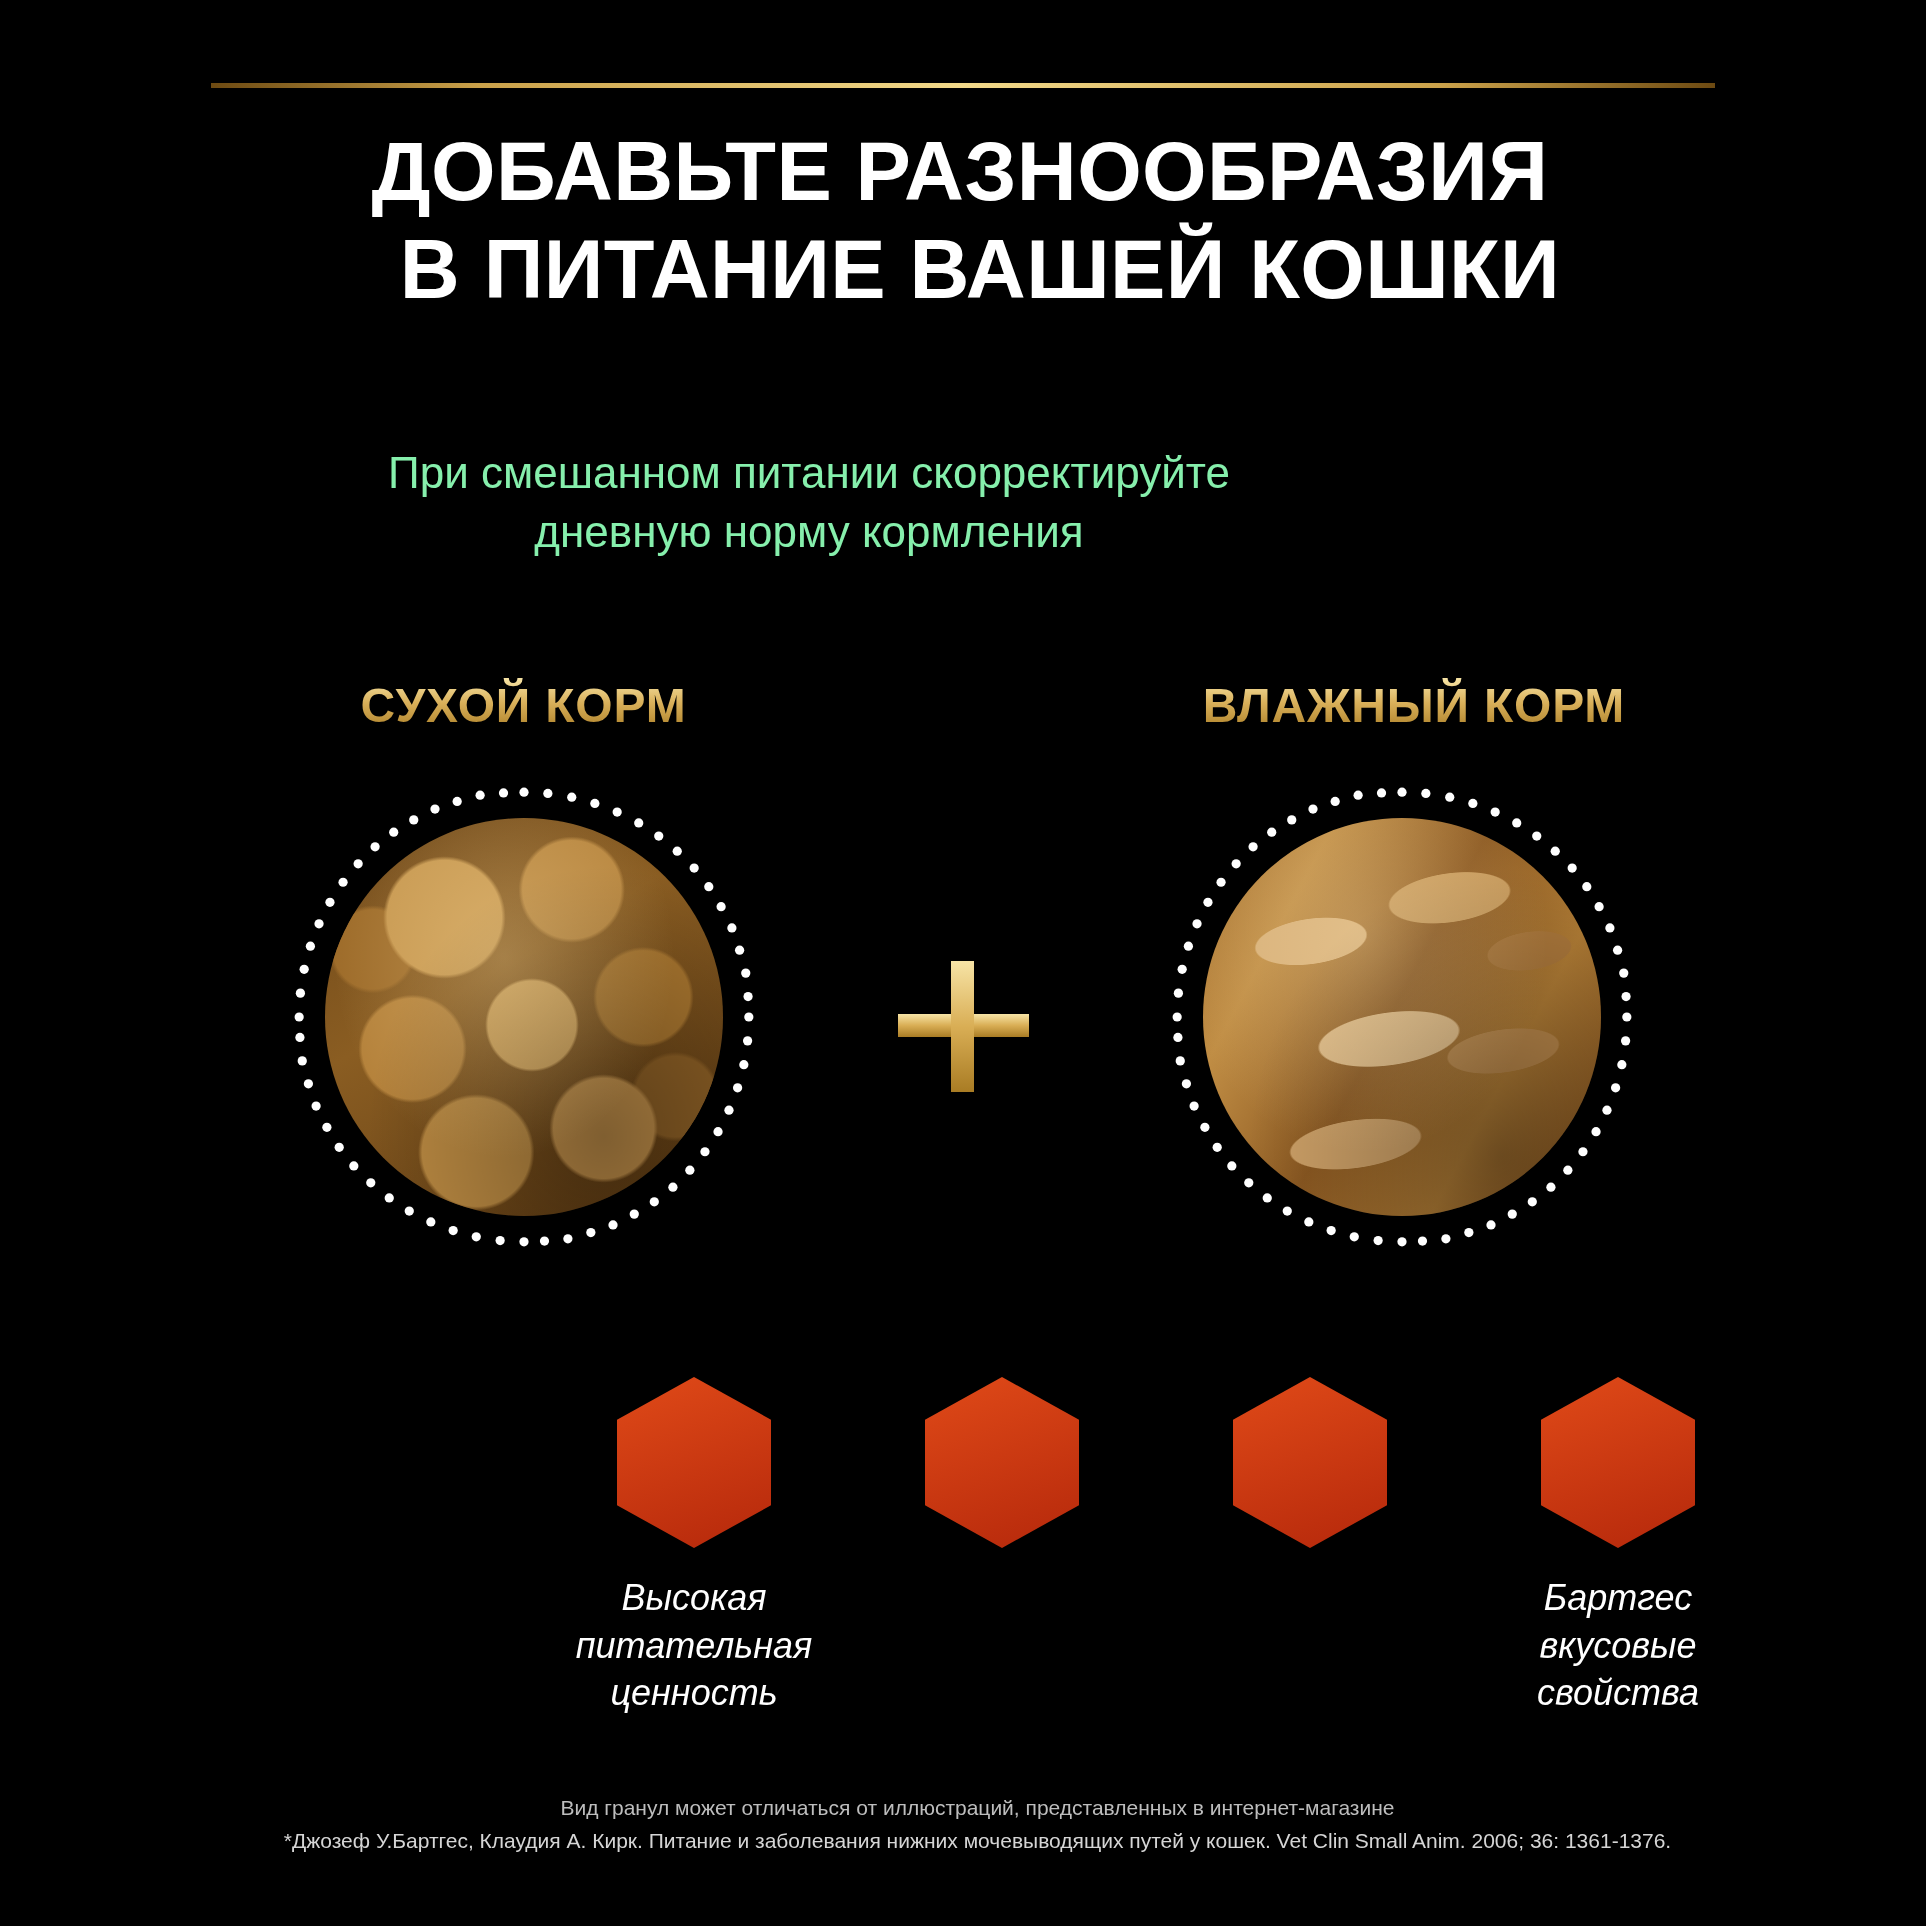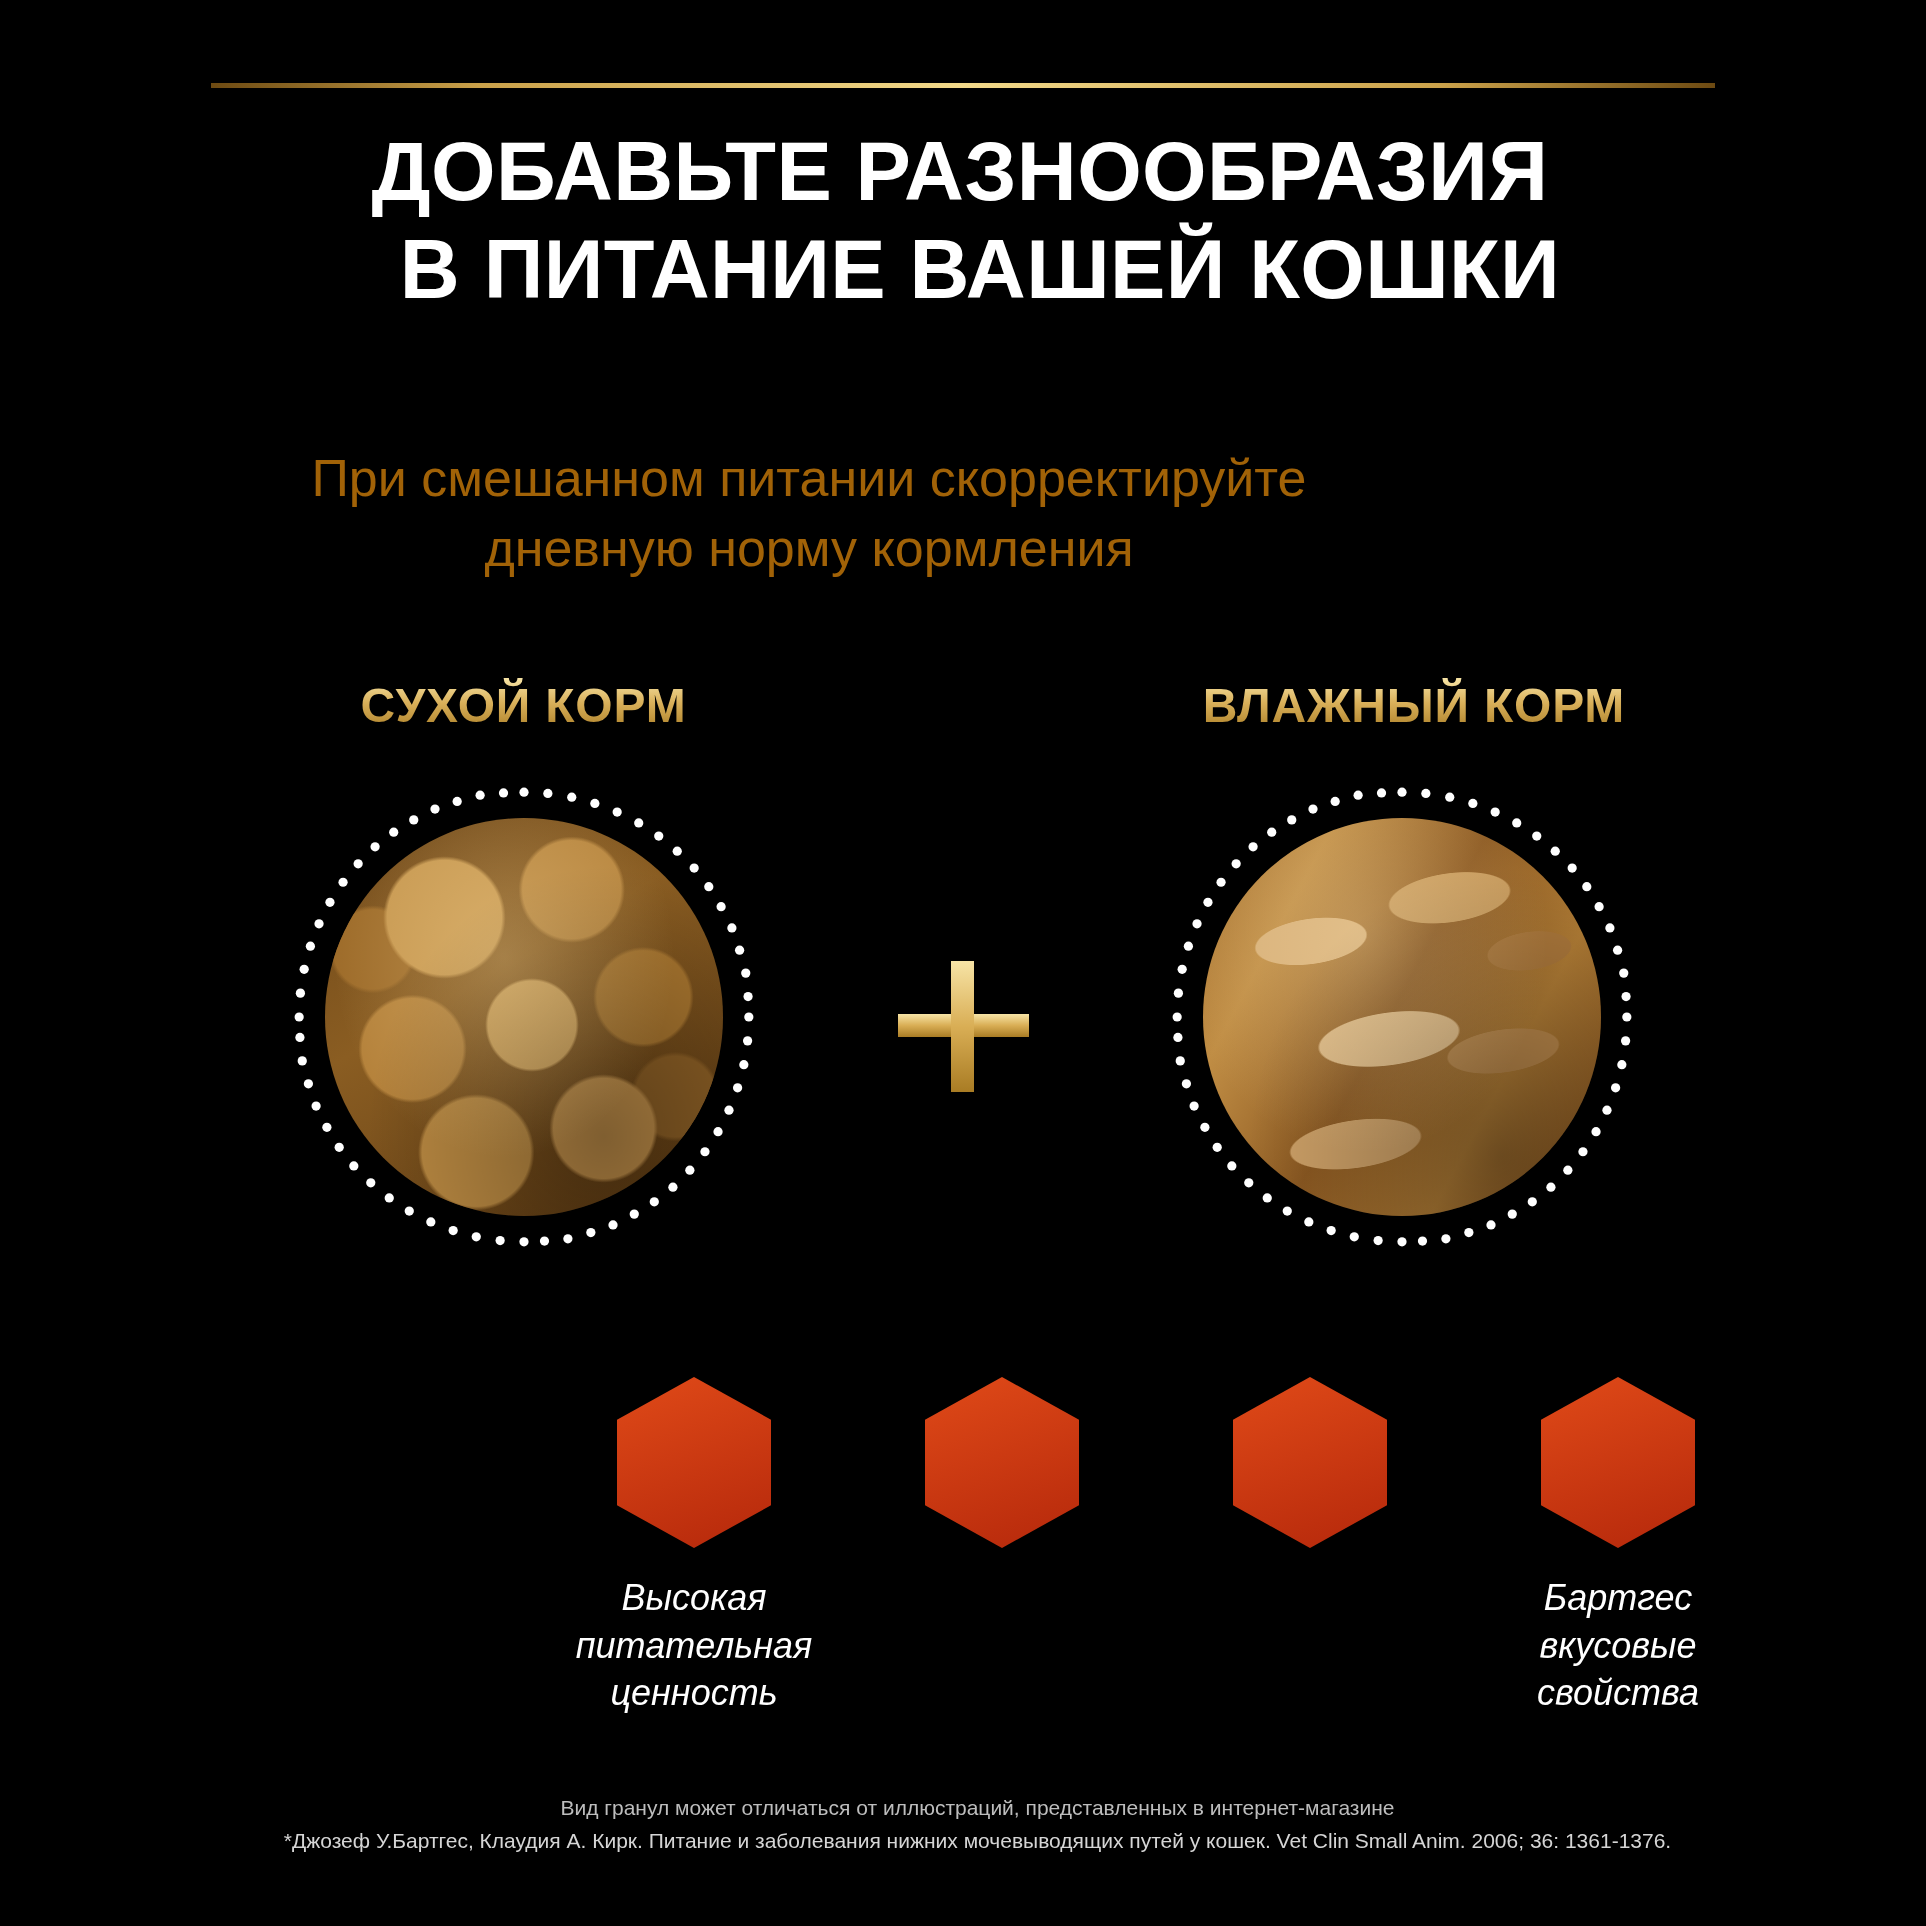--- a/index.html
+++ b/index.html
@@ -34,22 +34,22 @@
     line-height: 1.18;
     letter-spacing: 0.4px;
   }
   .headline .l2 { display: block; margin-left: 40px; }
 
   
   .subhead {
     position: absolute;
     top: 443px; left: 0; width: 1618px;
     text-align: center;
-    color: #a16207;
-    font-size: 52px;
+    color: #86efac;
+    font-size: 44px;
     line-height: 1.35;
     font-weight: 400;
   }
 
   
   .col-label {
     position: absolute;
     top: 678px;
     text-align: center;
     font-weight: bold;

